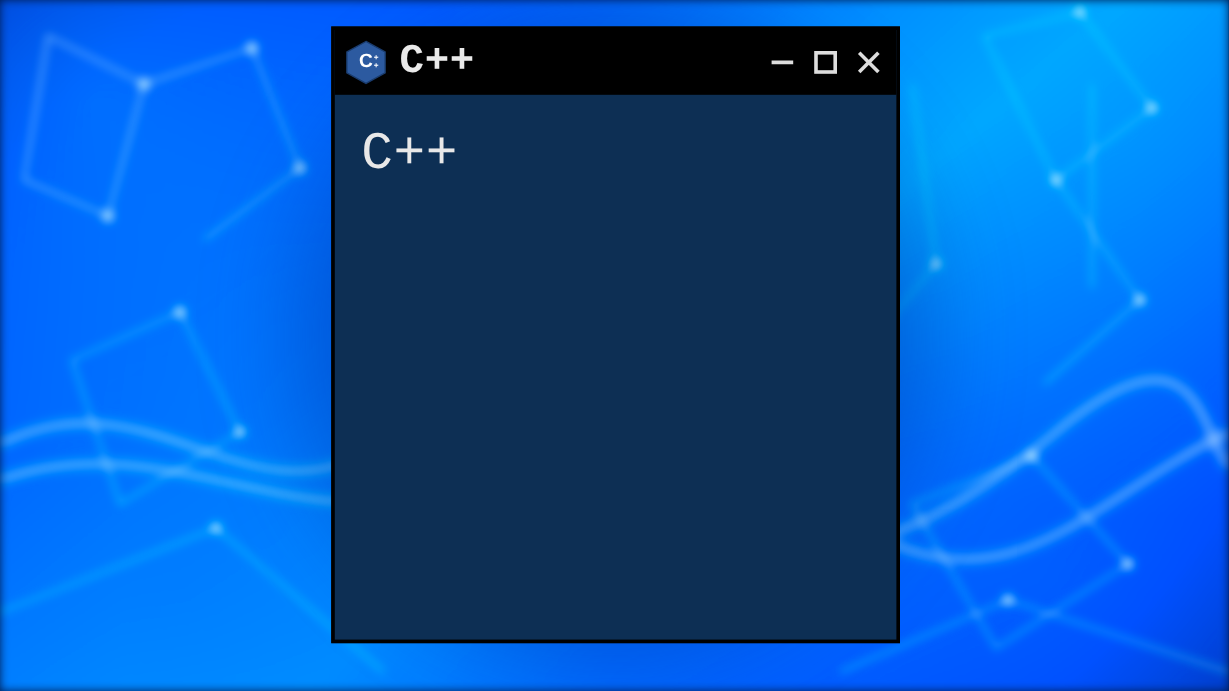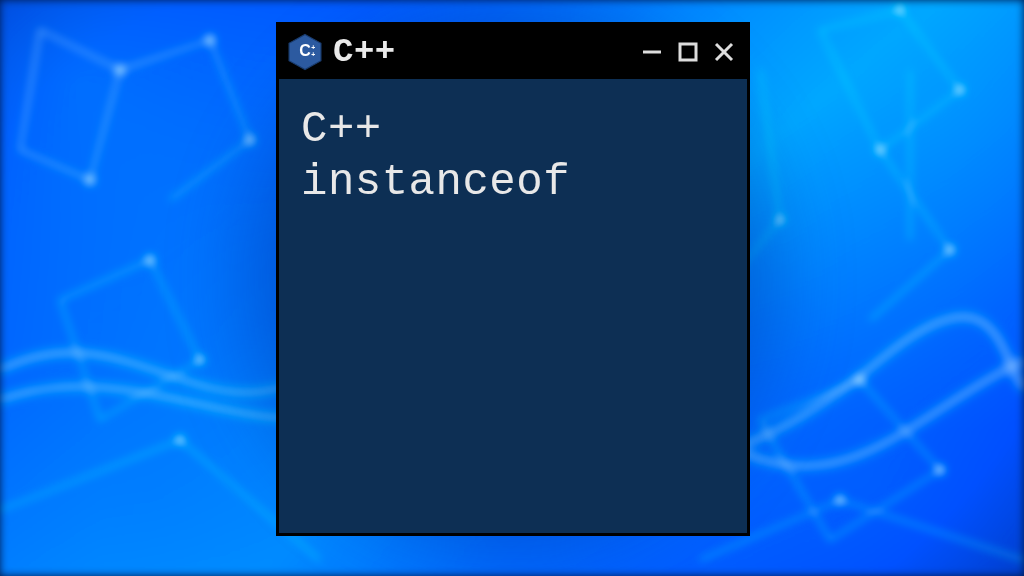--- a/index.html
+++ b/index.html
@@ -171,15 +171,14 @@
       <div class="ctrl">
         <svg width="22" height="22" viewBox="0 0 22 22">
           <line x1="3" y1="3" x2="19" y2="19" stroke="#ddd" stroke-width="3"></line>
           <line x1="19" y1="3" x2="3" y2="19" stroke="#ddd" stroke-width="3"></line>
         </svg>
       </div>
     </div>
   </div>
   <div class="body">
     <div class="line">C++</div>
-    <div class="line">instanceof</div>
   </div>
 </div>
 
 </body></html>

